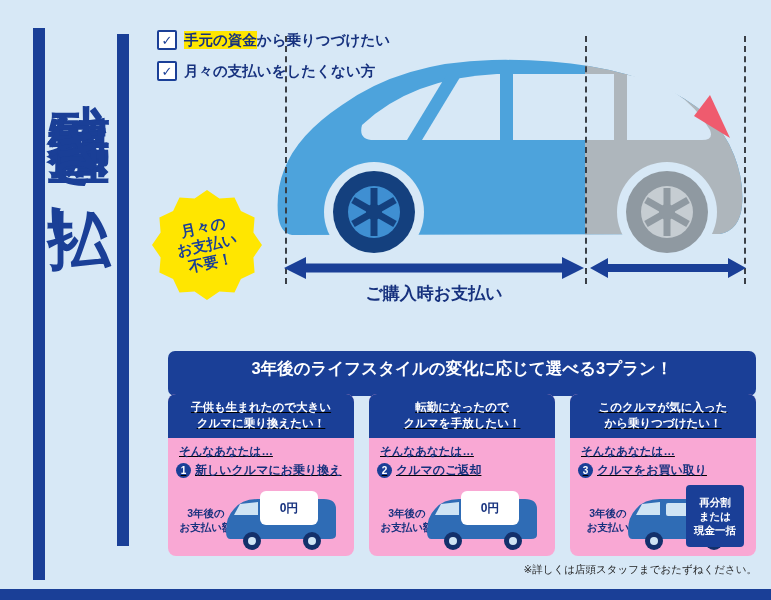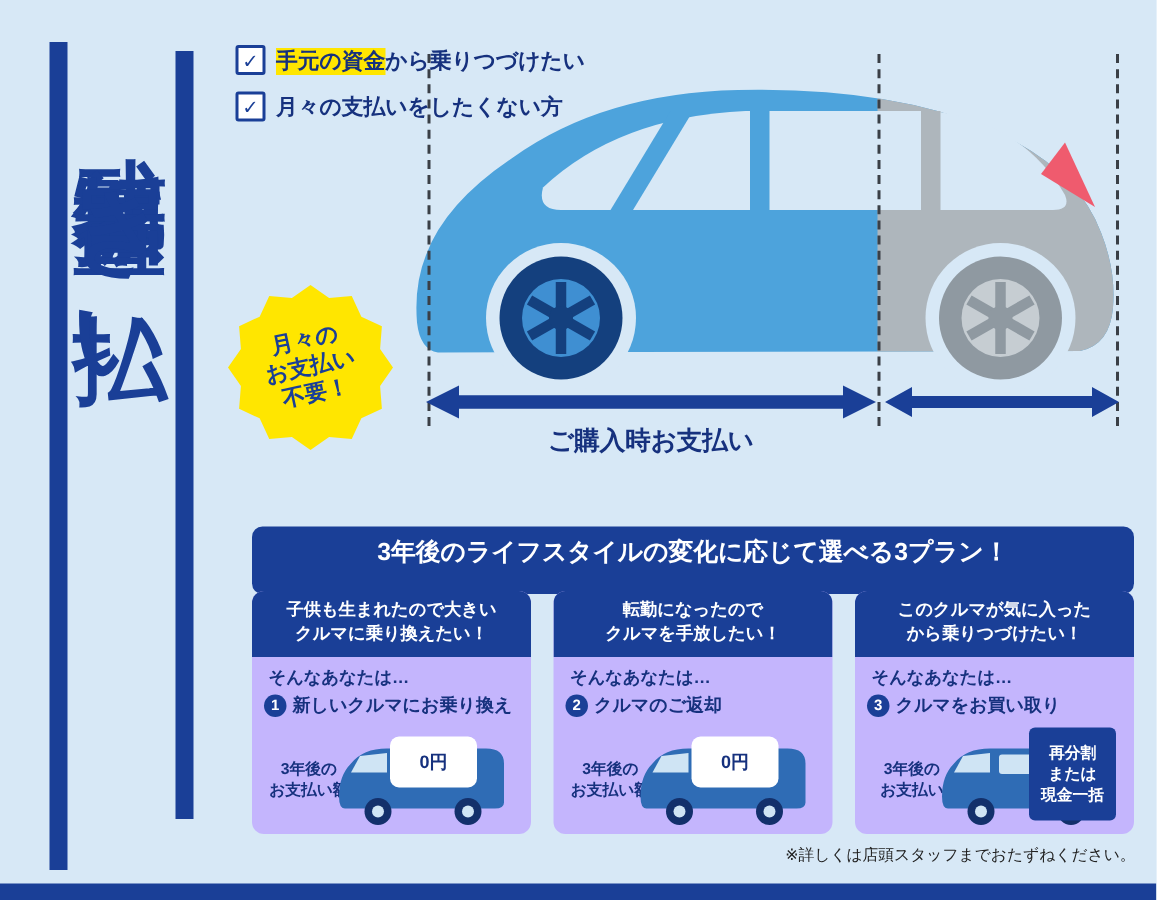--- a/index.html
+++ b/index.html
@@ -51,21 +51,21 @@
   .label-residual .l1{font-size:13px;font-weight:800;}
   .label-residual .l2{font-size:11px;font-weight:bold;}
 
   
   .banner{
     position:absolute;left:168px;top:351px;width:588px;height:45px;background:#1a3f97;border-radius:7px;
     color:#fff;font-size:16.5px;font-weight:800;text-align:center;line-height:34px;
   }
 
   
-  .card{position:absolute;top:394px;width:186px;height:162px;background:#c4b5fd;border-radius:8px;overflow:hidden;}
+  .card{position:absolute;top:394px;width:186px;height:162px;background:#f9a8d4;border-radius:8px;overflow:hidden;text-decoration:underline;}
   .card1{left:168px;} .card2{left:369px;} .card3{left:570px;}
   .card-header{
     background:#1a3f97;color:#fff;font-size:11.5px;font-weight:bold;text-align:center;
     padding:6px 2px;line-height:1.35;white-space:pre-line;min-height:32px;
   }
   .card-body{padding:4px 8px 0;}
   .card-intro{font-size:11.5px;font-weight:bold;color:#16317e;margin:2px 3px 3px;}
   .plan-row{display:flex;align-items:center;gap:4px;}
   .num-circle{
     width:15px;height:15px;border-radius:50%;background:#1a3f97;color:#fff;flex:0 0 15px;

